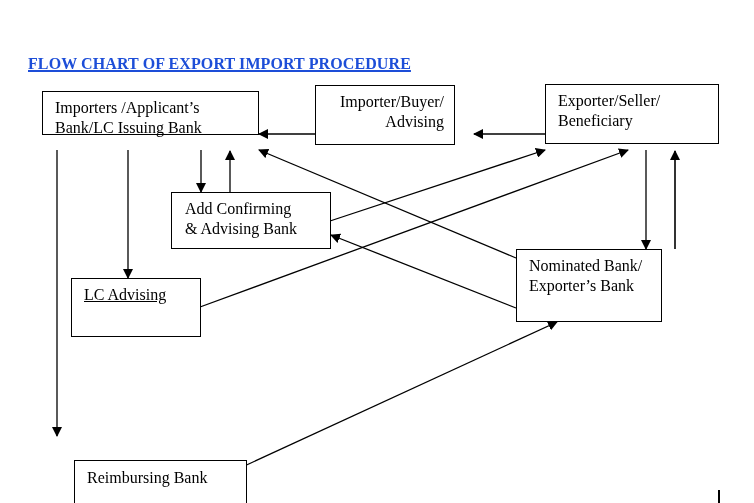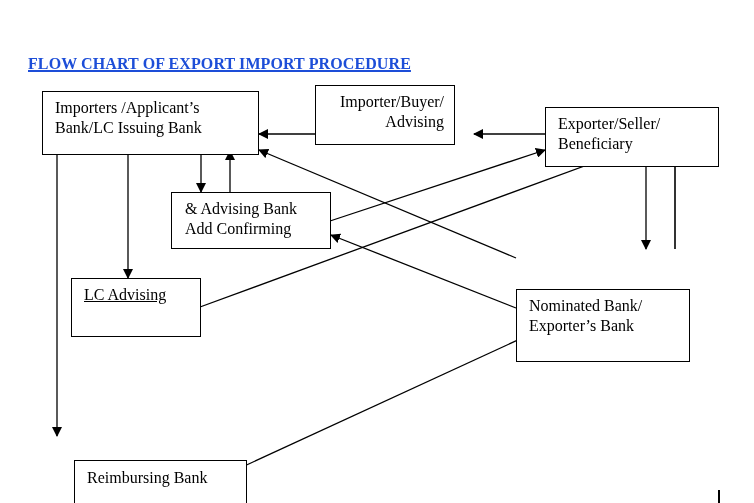--- a/index.html
+++ b/index.html
@@ -46,45 +46,45 @@
 
   <line x1="516" y1="308" x2="331" y2="235" stroke="#000" stroke-width="1.3" marker-end="url(#ah)"></line>
 
   <line x1="646" y1="150" x2="646" y2="249" stroke="#000" stroke-width="1.3" marker-end="url(#ah)"></line>
 
   <line x1="675" y1="249" x2="675" y2="151" stroke="#333" stroke-width="2" marker-end="url(#ah)"></line>
 
   <line x1="214" y1="480" x2="557" y2="322" stroke="#000" stroke-width="1.3" marker-end="url(#ah)"></line>
 </svg>
 
-<div class="box" style="left:42px;top:91px;width:217px;height:64px;">
+<div class="box" style="left:42px;top:91px;width:217px;height:44px;">
   <span>Importers /Applicant’s</span>
   <span>Bank/LC Issuing Bank</span>
 </div>
 
 <div class="box" style="left:315px;top:85px;width:140px;height:60px;text-align:right;">
   <span>Importer/Buyer/</span>
   <span>Advising</span>
 </div>
 
-<div class="box" style="left:545px;top:107px;width:174px;height:60px;">
+<div class="box" style="left:545px;top:84px;width:174px;height:60px;">
   <span>Exporter/Seller/</span>
   <span>Beneficiary</span>
 </div>
 
 <div class="box" style="left:171px;top:192px;width:160px;height:57px;padding-left:13px;">
+  <span>Add Confirming</span>
   <span>&amp; Advising Bank</span>
-  <span>Add Confirming</span>
 </div>
 
 <div class="box" style="left:71px;top:278px;width:130px;height:59px;text-decoration:underline;">
   <span>LC Advising</span>
 </div>
 
-<div class="box" style="left:516px;top:249px;width:174px;height:73px;margin-top:40px;">
+<div class="box" style="left:516px;top:249px;width:146px;height:73px;">
   <span>Nominated Bank/</span>
   <span>Exporter’s Bank</span>
 </div>
 
 <div class="box" style="left:42px;top:460px;width:173px;height:60px;padding-top:7px;margin-left:32px;">
   <span>Reimbursing Bank</span>
 </div>
 
 <div class="cursor"></div>
 

